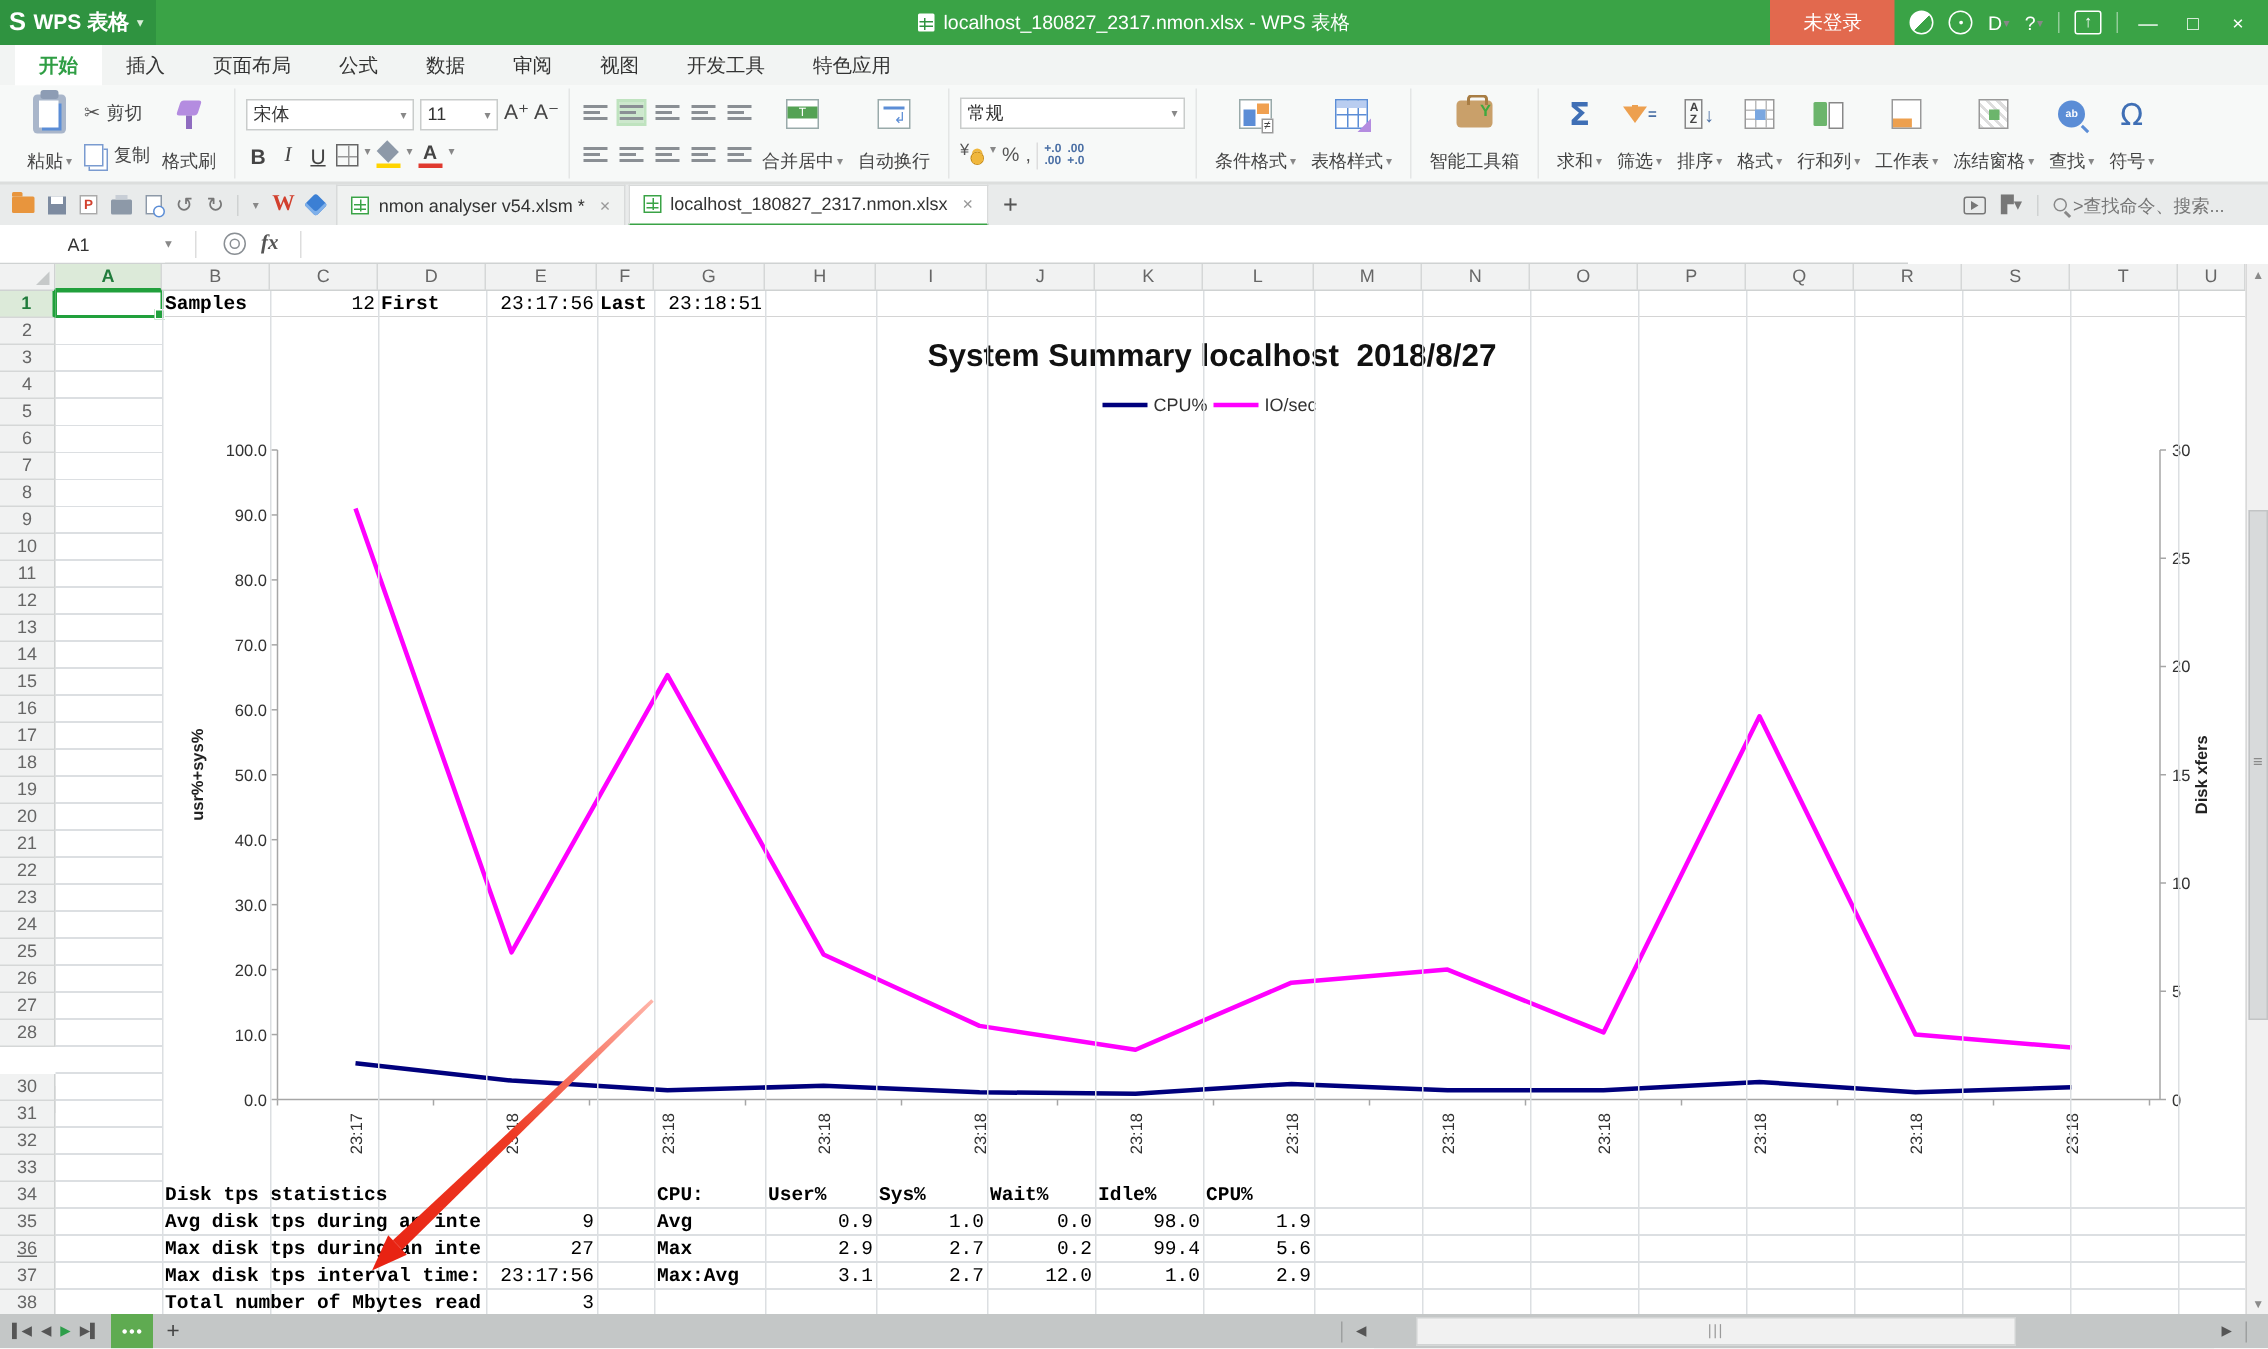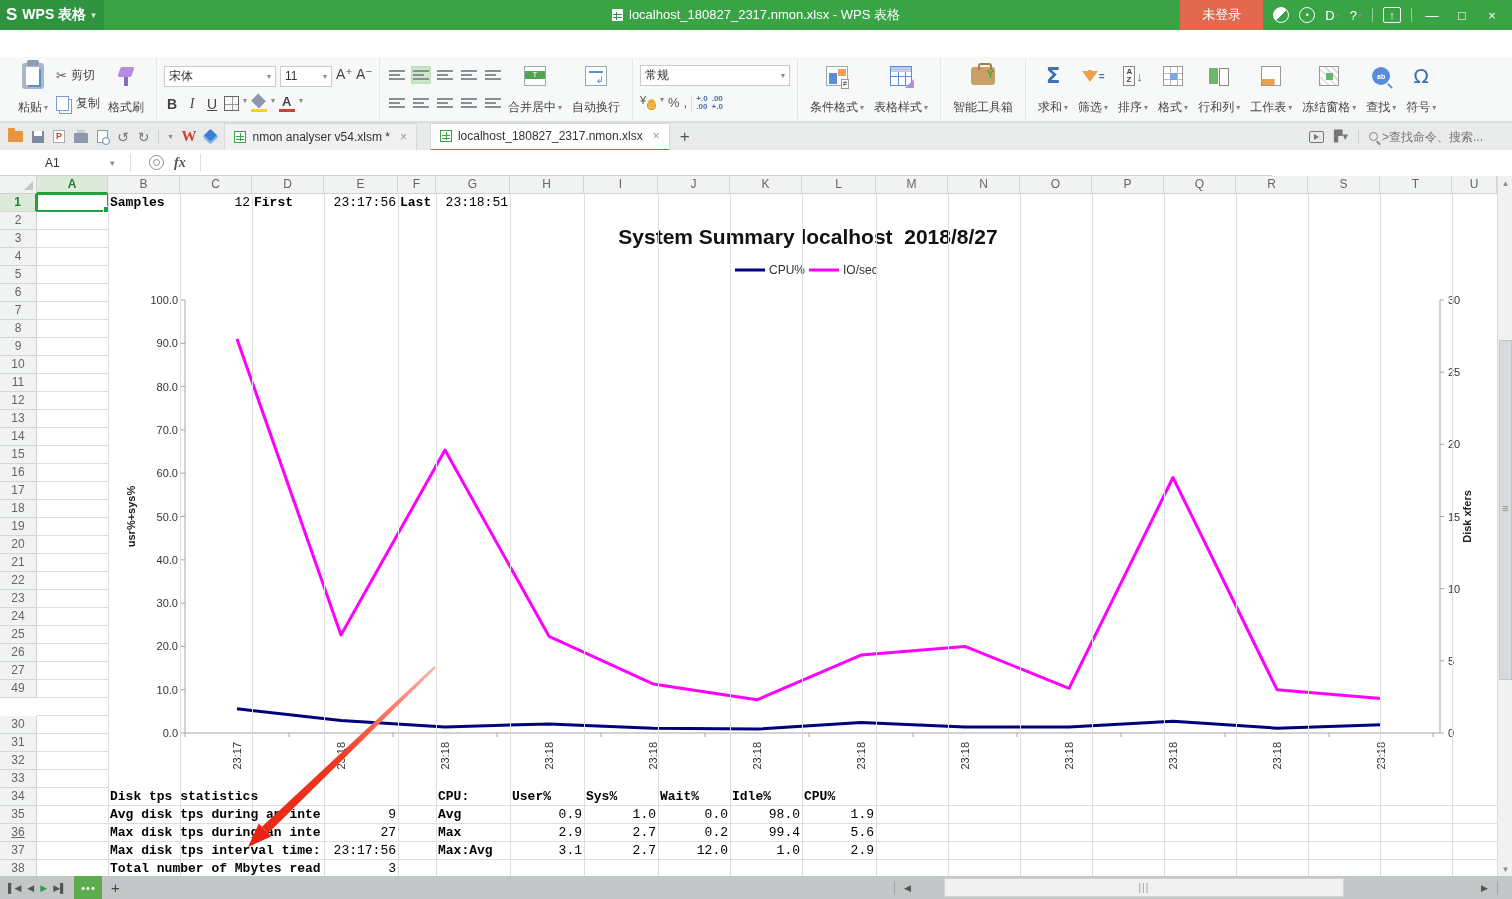--- a/index.html
+++ b/index.html
@@ -119,21 +119,21 @@
   .icon-save:before { content:""; position:absolute; left:2px; top:0; width:8px; height:5px; background:#fff; }
   .icon-pdf { width:12px; height:13px; background:#fff; border:1px solid #aaa; color:#d2402e; font-size:9px; font-weight:bold; line-height:11px; text-align:center; display:inline-block; }
   .icon-print { width:14px; height:10px; background:#8d99a8; border-radius:1px; position:relative; display:inline-block; margin-top:3px; }
   .icon-print:before { content:""; position:absolute; left:3px; top:-3px; width:8px; height:3px; background:#c8ced6; }
   .icon-preview { width:11px; height:13px; background:#fff; border:1px solid #8d99a8; position:relative; display:inline-block; }
   .icon-preview:after { content:""; position:absolute; right:-3px; bottom:-3px; width:6px; height:6px; border:1.5px solid #5b8dd6; border-radius:50%; background:#fff; }
   .qat-sep { width:1px; height:14px; background:#cfd2d2; }
   .w-logo { color:#d2402e; font-weight:bold; font-size:15px; font-family:"Liberation Serif",serif; }
   .docer-gem { width:11px; height:11px; background:#3b7fd4; transform:rotate(45deg); border-radius:2px; display:inline-block; box-shadow:inset -2px -2px 0 #7fb0ea; }
   .doc-tab { height:27px; display:flex; align-items:center; gap:6px; padding:0 9px; font-size:12px; color:#333; background:#f0f2f1; border:1px solid #d8dada; border-bottom:none; margin-right:2px; max-width:260px; white-space:nowrap; }
-  .doc-tab.active { background:#fff; border-bottom:2px solid #3aa346; height:28px;margin-left:11px; }
+  .doc-tab.active { background:#fff; border-bottom:2px solid #3aa346; height:28px; }
   .doc-tab .x { color:#999; font-size:12px; margin-left:4px; }
   .sheet-ic { width:12px; height:12px; background:#fff; border:1px solid #3aa346; position:relative; flex:none; }
   .sheet-ic:before { content:""; position:absolute; inset:1px; background:
      linear-gradient(#3aa346,#3aa346) 0 3px/100% 1px no-repeat,
      linear-gradient(#3aa346,#3aa346) 0 6px/100% 1px no-repeat,
      linear-gradient(#3aa346,#3aa346) 4px 0/1px 100% no-repeat; }
   .newtab-btn { font-size:17px; color:#555; padding:0 8px; }
   #ftb-right { margin-left:auto; display:flex; align-items:center; gap:10px; padding-right:10px; }
   .play-icon { width:15px; height:12px; border:1.5px solid #777; border-radius:2px; position:relative; display:inline-block; }
   .play-icon:after { content:""; position:absolute; left:4px; top:2px; border-left:5px solid #777; border-top:3px solid transparent; border-bottom:3px solid transparent; }
@@ -223,20 +223,31 @@
         </span>
       <span class="tb-sep"></span>
       <span class="share-box">↑</span>
       <span class="tb-sep"></span>
       <span class="win-btn">—</span>
       <span class="win-btn">□</span>
       <span class="win-btn">×</span>
     </div>
   </div>
 
+  <div id="menubar">
+      <div class="menu-item active">开始</div>
+      <div class="menu-item">插入</div>
+      <div class="menu-item">页面布局</div>
+      <div class="menu-item">公式</div>
+      <div class="menu-item">数据</div>
+      <div class="menu-item">审阅</div>
+      <div class="menu-item">视图</div>
+      <div class="menu-item">开发工具</div>
+      <div class="menu-item">特色应用</div>
+    </div>
 
   <div id="ribbon">
     <div class="rgroup">
       <div class="bigbtn">
         <span class="bi">
             <span class="icon-clipboard"></span>
           </span>
         <span class="lblrow">
             <span>粘贴</span>
             <span class="caret">▾</span>
@@ -633,21 +644,21 @@
       <div class="rowheader" style="top: 324px;">18</div>
       <div class="rowheader" style="top: 342px;">19</div>
       <div class="rowheader" style="top: 360px;">20</div>
       <div class="rowheader" style="top: 378px;">21</div>
       <div class="rowheader" style="top: 396px;">22</div>
       <div class="rowheader" style="top: 414px;">23</div>
       <div class="rowheader" style="top: 432px;">24</div>
       <div class="rowheader" style="top: 450px;">25</div>
       <div class="rowheader" style="top: 468px;">26</div>
       <div class="rowheader" style="top: 486px;">27</div>
-      <div class="rowheader" style="top: 504px;">49</div>
+      <div class="rowheader" style="top: 504px;">28</div>
       <div class="rowheader" style="top: 548px;">29</div>
       <div class="rowheader" style="top: 540px;">30</div>
       <div class="rowheader" style="top: 558px;">31</div>
       <div class="rowheader" style="top: 576px;">32</div>
       <div class="rowheader" style="top: 594px;">33</div>
       <div class="rowheader" style="top: 612px;">34</div>
       <div class="rowheader" style="top: 630px;">35</div>
       <div class="rowheader" style="top: 648px; text-decoration: underline;">36</div>
       <div class="rowheader" style="top: 666px;">37</div>
       <div class="rowheader" style="top: 684px;">38</div>

